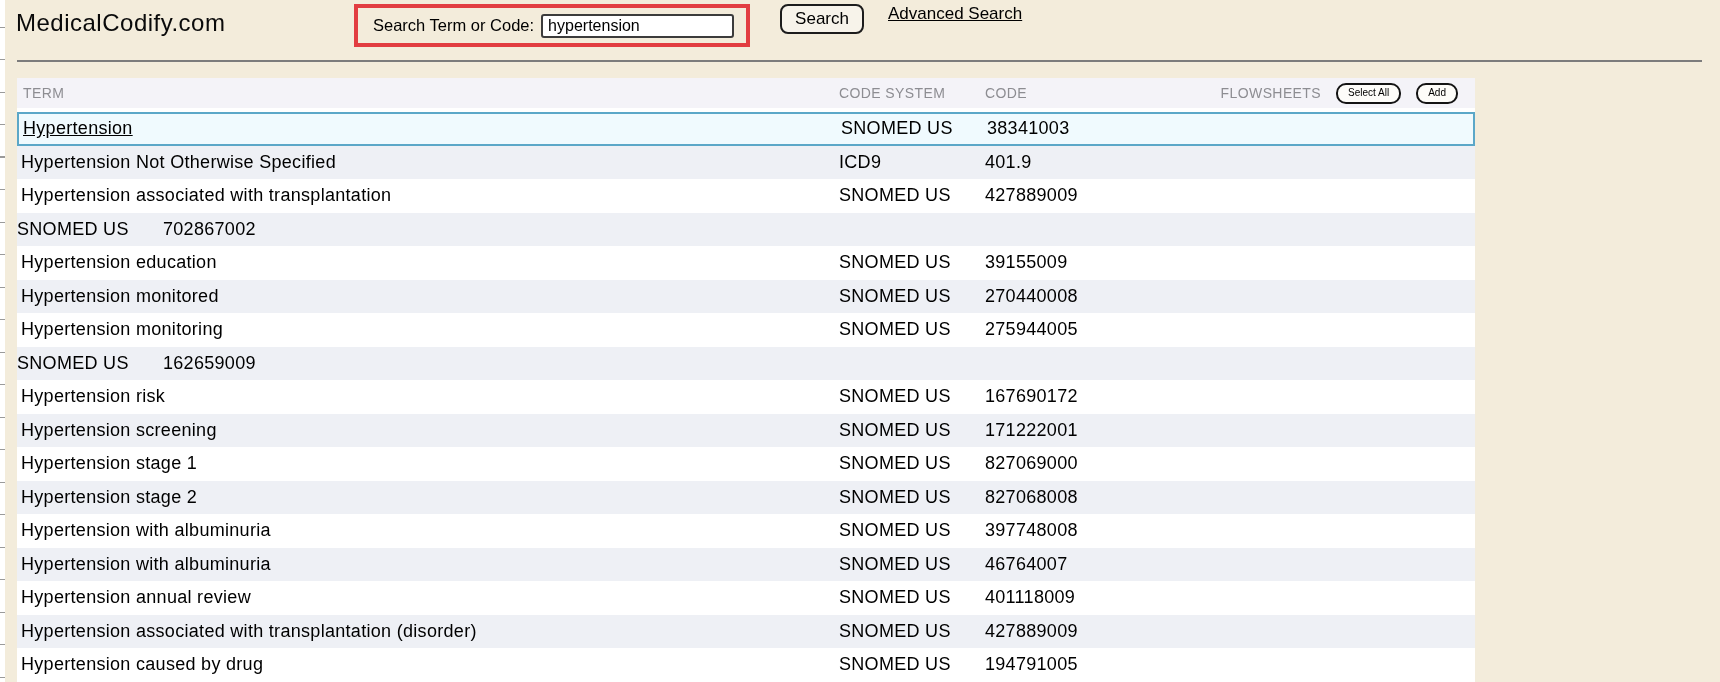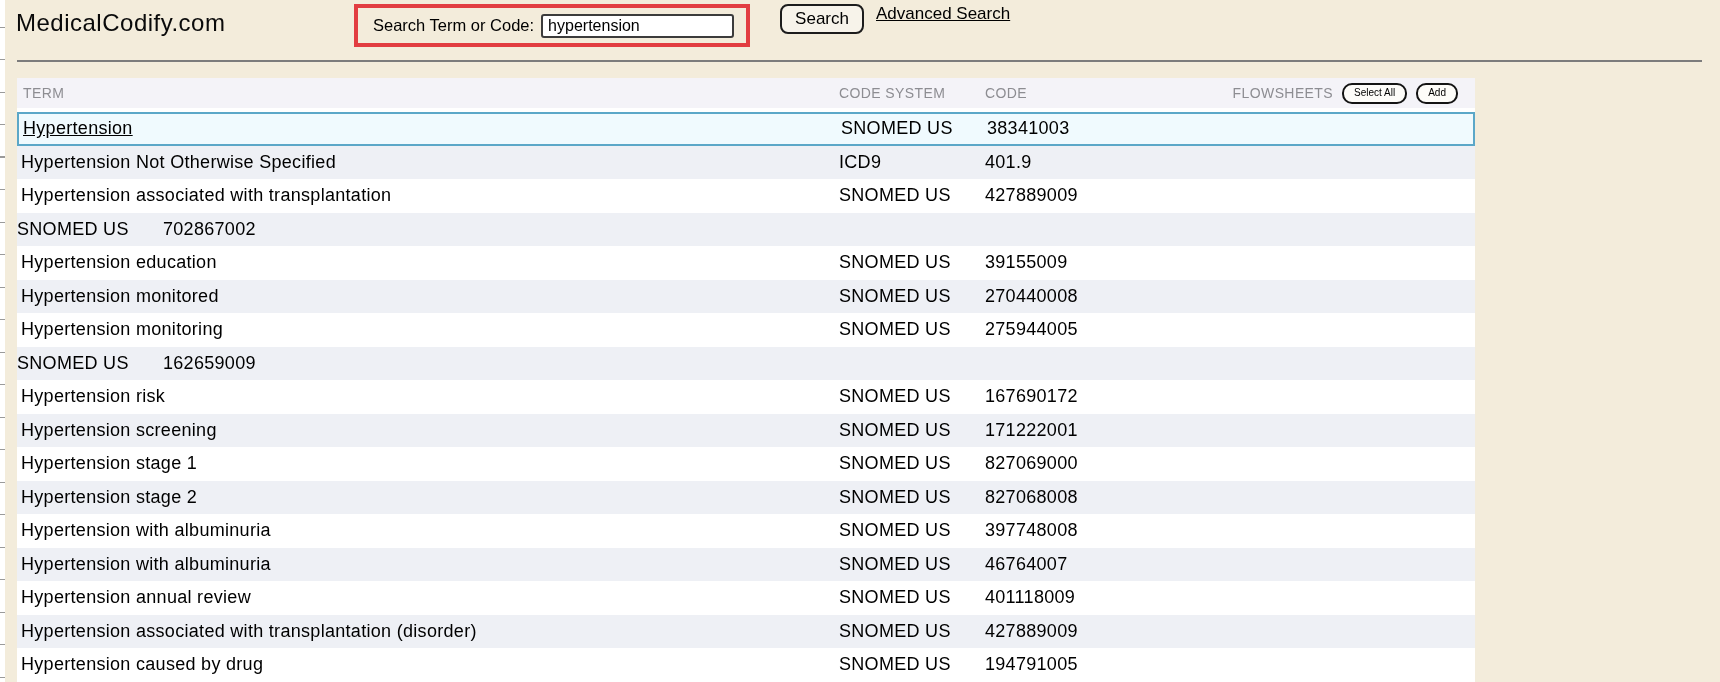--- a/index.html
+++ b/index.html
@@ -53,21 +53,21 @@
   .search-btn {
     margin-left: 30px;
     height: 30px; padding: 0 13px;
     font-family: "Liberation Sans", "DejaVu Sans", sans-serif;
     font-size: 17px; color: #000;
     background: #f7f3ea;
     border: 2.5px solid #1c1c1c; border-radius: 8px;
     cursor: pointer;
   }
   .adv-link {
-    margin-left: 12px;
+    margin-left: 24px;
     font-size: 17px; color: #000;
     text-decoration: underline;
     cursor: pointer; white-space: nowrap;
   }
 
   .rule {
     position: absolute; left: 17px; top: 60px;
     width: 1685px; height: 2px; background: #7c7c7c;
   }
 
@@ -83,21 +83,21 @@
     font-size: 14px; letter-spacing: 0.4px;
   }
   .head-gap { height: 4px; background: #ffffff; }
 
   .c-term   { width: 822px; padding-left: 4px; overflow: hidden; white-space: nowrap; }
   .thead .c-term { padding-left: 6px; }
   .c-system { width: 146px; white-space: nowrap; }
   .c-code   { flex: 1; white-space: nowrap; }
   .c-flow   {
     display: flex; align-items: center; justify-content: flex-end;
-    gap: 9px; padding-right: 17px; white-space: nowrap;
+    gap: 15px; padding-right: 17px; white-space: nowrap;
   }
 
   .pill-btn {
     height: 21px; padding: 0 10px;
     font-family: "Liberation Sans", "DejaVu Sans", sans-serif;
     font-size: 10px; color: #000;
     background: #fdfcf9;
     border: 2px solid #141414; border-radius: 10px;
     cursor: pointer; line-height: 1;
   }

